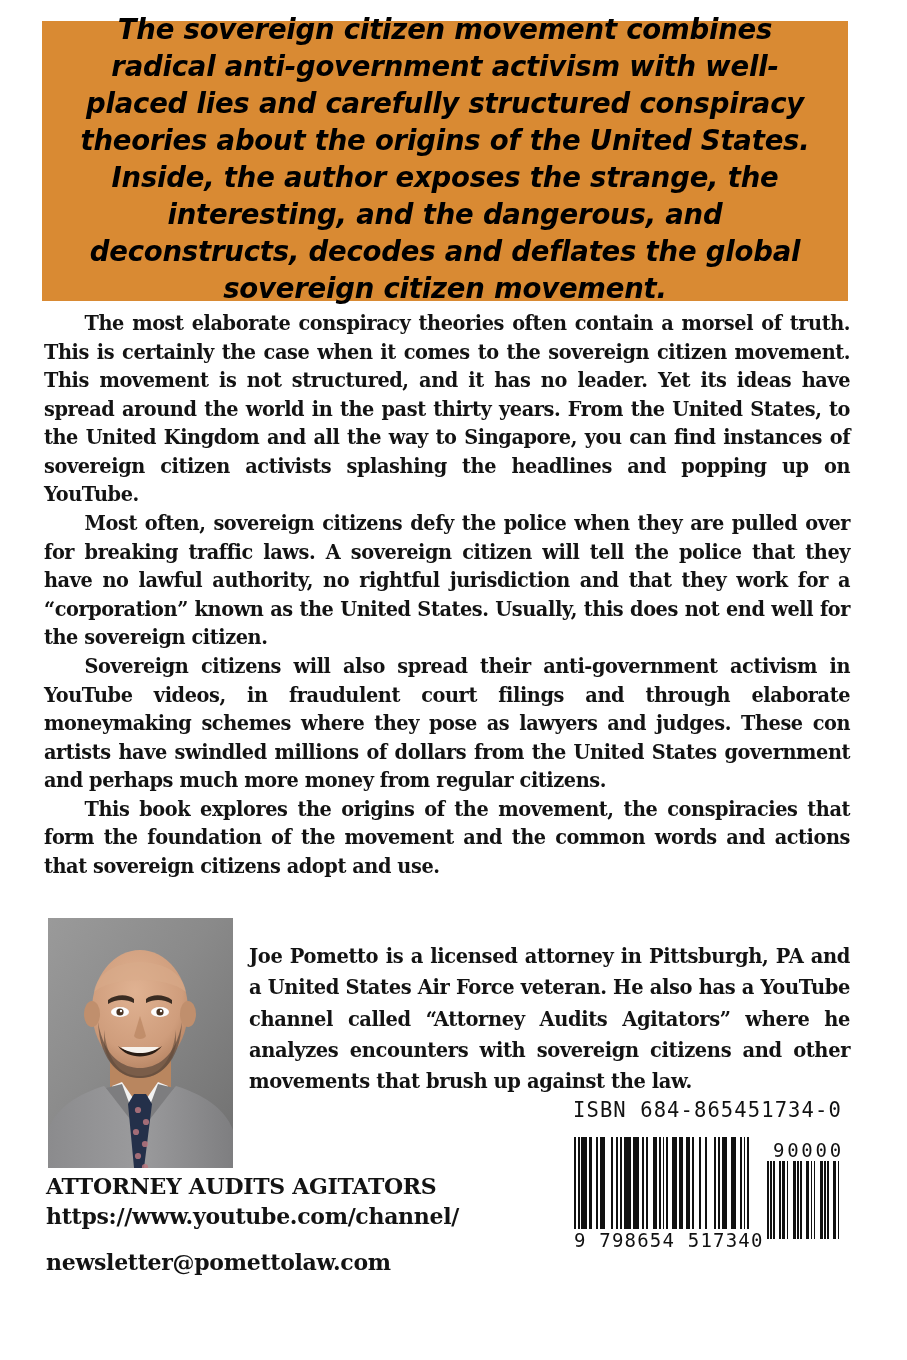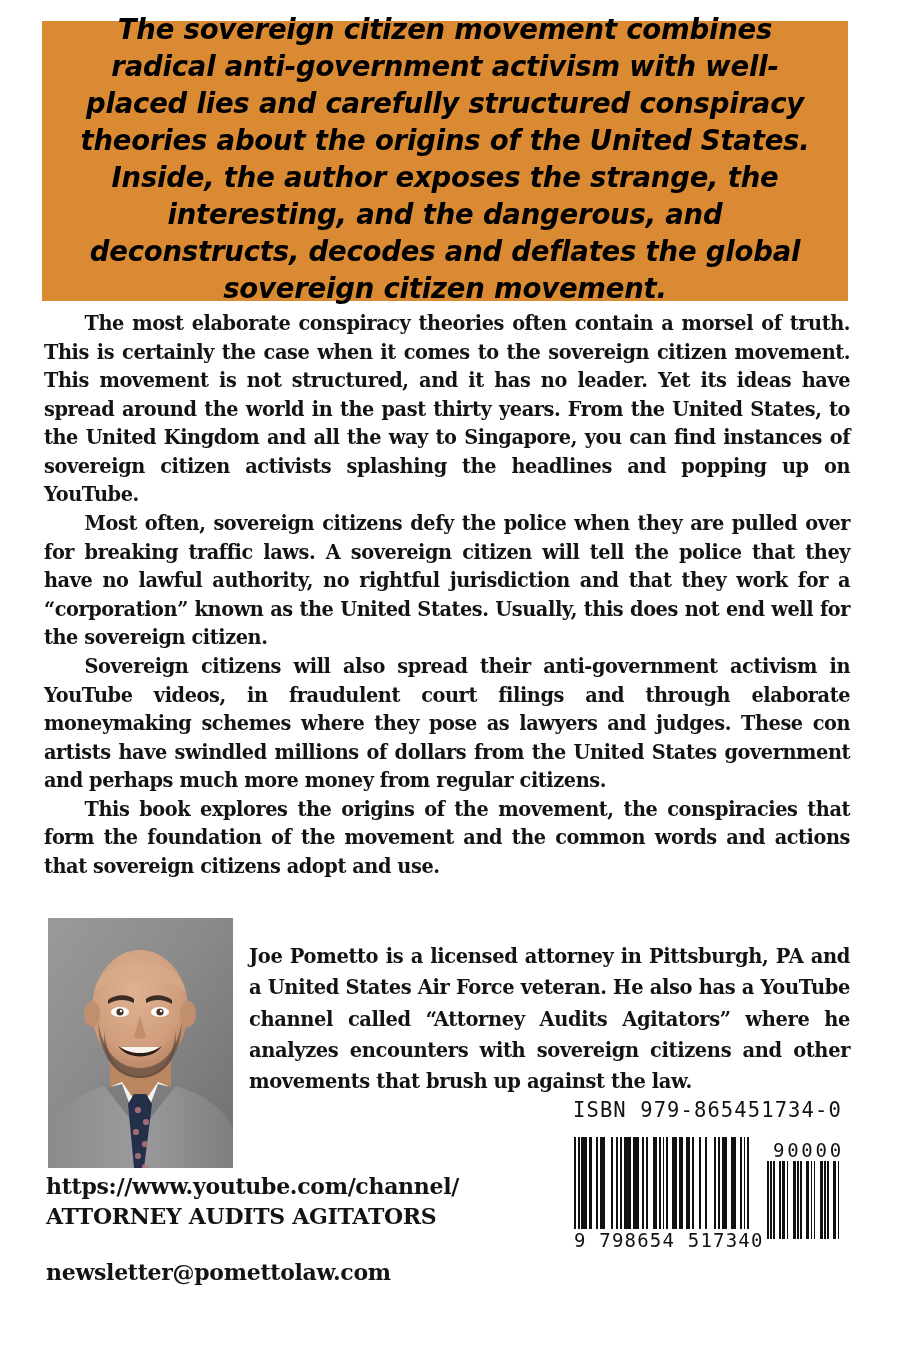--- a/index.html
+++ b/index.html
@@ -117,21 +117,21 @@
   }
   .contact-line {
     font-size: 22px;
     line-height: 1.355;
     letter-spacing: -0.3px;
     white-space: nowrap;
   }
   .contact-email {
     font-size: 22px;
     line-height: 1.355;
-    margin-top: 26px;
+    margin-top: 16px;
     letter-spacing: -0.3px;
     white-space: nowrap;
   }
 
   
   .barcode-area {
     position: absolute;
     left: 563px;
     top: 1098px;
     width: 290px;
@@ -270,27 +270,27 @@
 
       <path d="M70 128 C80 142 104 142 114 128 C104 136 80 136 70 128 Z" fill="#2a1c14"></path>
       <path d="M73 129 C82 137 102 137 111 129 Z" fill="#f7f2ec"></path>
     </svg>
   </div>
 
   <div class="author-bio lastleft">Joe Pometto is a licensed attorney in Pittsburgh, PA and a United States Air Force veteran. He also has a YouTube channel called “Attorney Audits Agitators” where he analyzes encounters with sovereign citizens and other movements that brush up against the law.</div>
 </div>
 
 <div class="contact-block">
+  <div class="contact-line">ATTORNEY AUDITS AGITATORS</div>
   <div class="contact-line">https://www.youtube.com/channel/</div>
-  <div class="contact-line">ATTORNEY AUDITS AGITATORS</div>
   <div class="contact-email">newsletter@pomettolaw.com</div>
 </div>
 
 <div class="barcode-area">
-  <div class="isbn-text">ISBN 979-865451734-0</div>
+  <div class="isbn-text">ISBN 684-865451734-0</div>
   <div class="barcodes">
     <div class="ean13">
       <div class="bars" id="ean13-bars">
           <span style="width: 1.85px; height: 92px; background: rgb(17, 17, 17);"></span>
           <span style="width: 1.85px; height: 92px; background: transparent;"></span>
           <span style="width: 1.85px; height: 92px; background: rgb(17, 17, 17);"></span>
           <span style="width: 1.85px; height: 92px; background: transparent;"></span>
           <span style="width: 1.85px; height: 92px; background: rgb(17, 17, 17);"></span>
           <span style="width: 1.85px; height: 92px; background: rgb(17, 17, 17);"></span>
           <span style="width: 1.85px; height: 92px; background: rgb(17, 17, 17);"></span>

